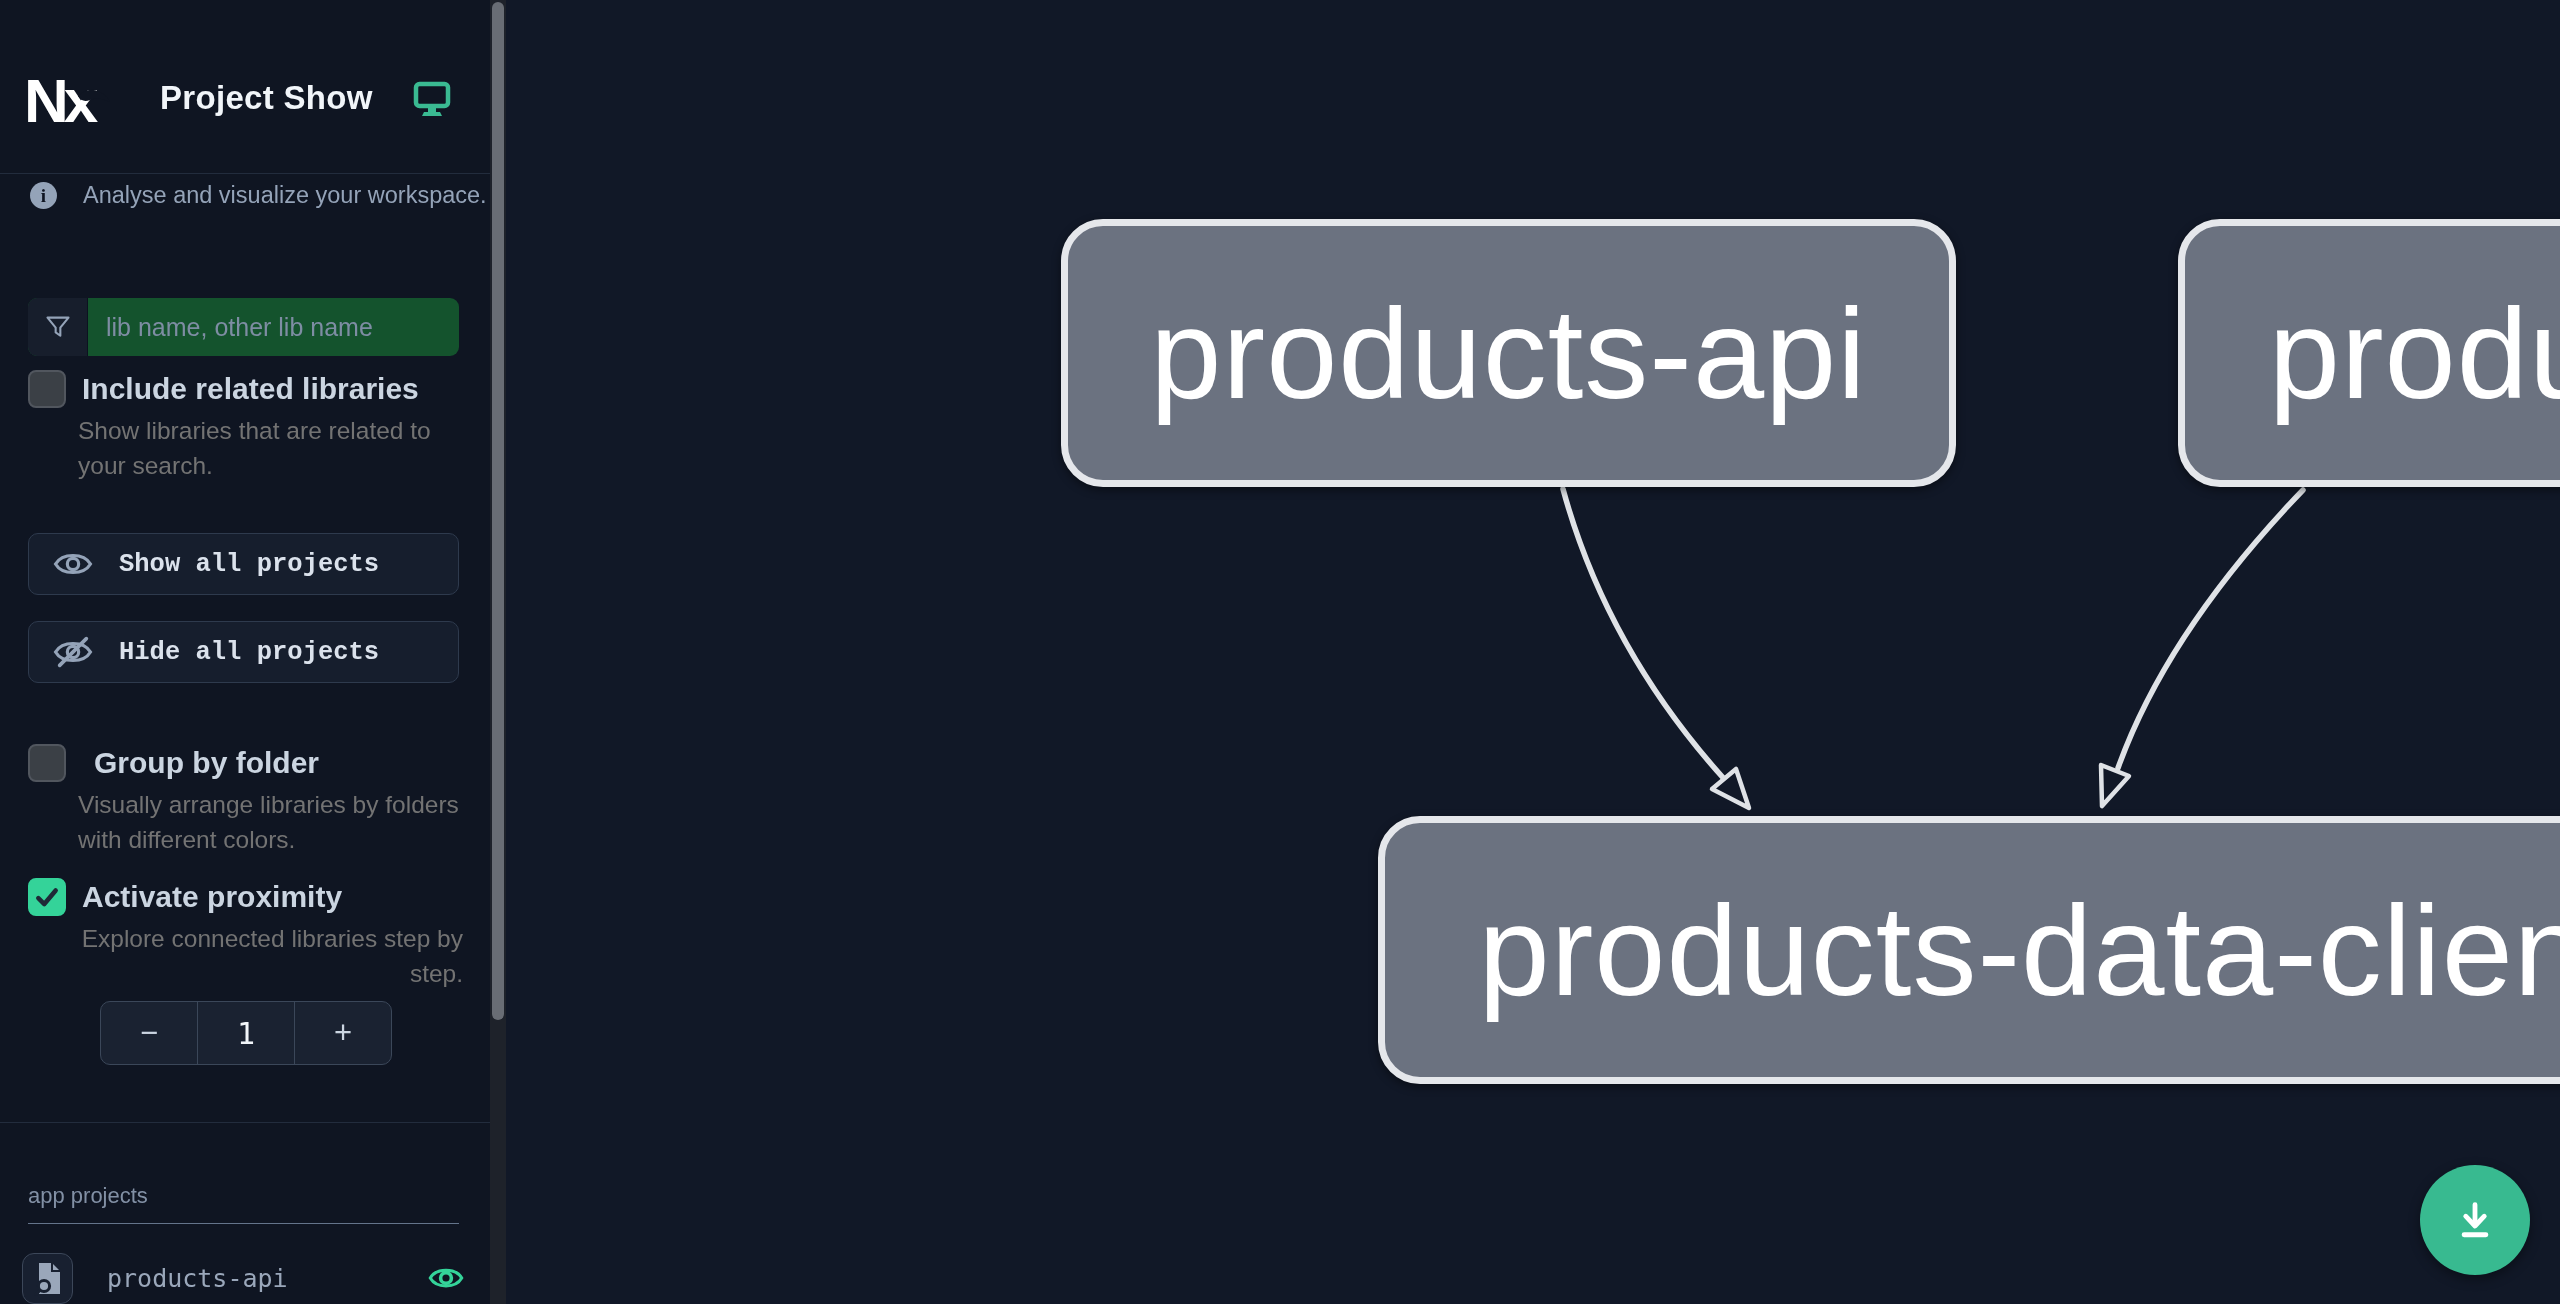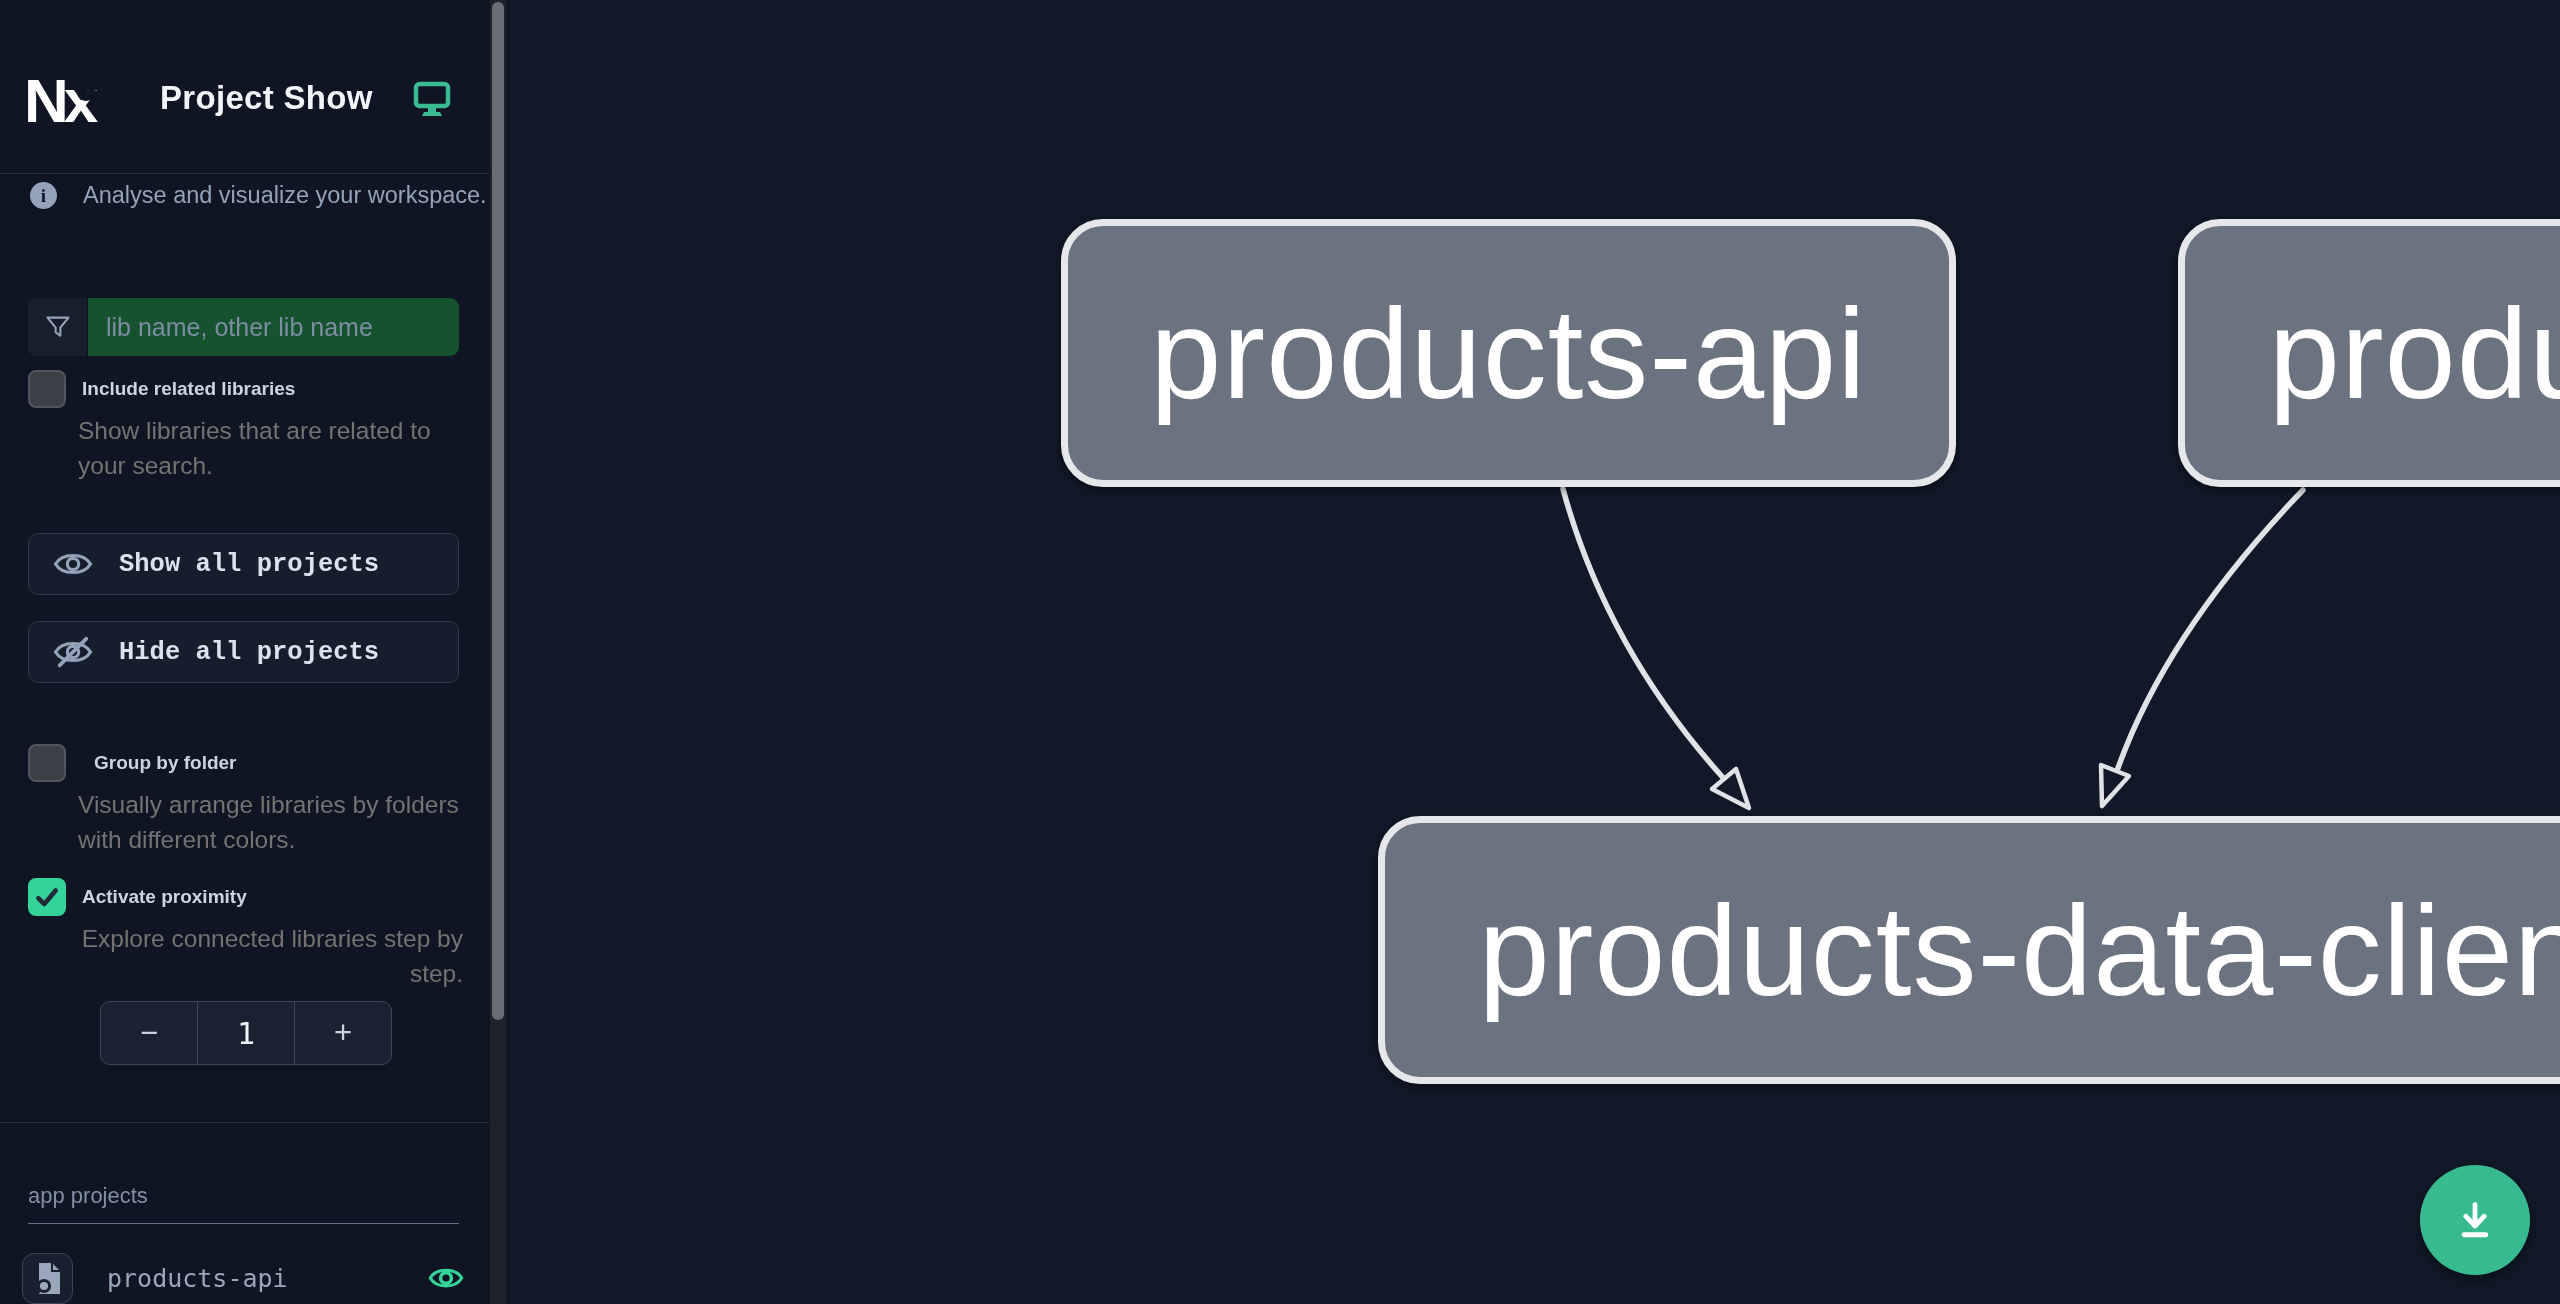--- a/index.html
+++ b/index.html
@@ -54,21 +54,21 @@
 
   .checkbox-row { position:absolute; left:28px; display:flex; gap:16px; }
   .checkbox {
     width:38px; height:38px; border-radius:8px; flex:none;
     background:#3b4046; border:2px solid #51565e;
   }
   .checkbox.checked {
     background:#34d399; border-color:#34d399;
     display:flex; align-items:center; justify-content:center;
   }
-  .cbx-label { font-size:19px; font-weight:700; color:#cbd5e1; line-height:38px; }
+  .cbx-label { font-size:30px; font-weight:700; color:#cbd5e1; line-height:38px; }
   .cbx-desc {
     position:absolute; left:78px; font-size:24.5px; color:#737373;
     line-height:35px; max-width:385px;
   }
 
   .side-button {
     position:absolute; left:28px; width:431px; height:62px;
     background:#161e2d; border:1.5px solid #2e3a4d; border-radius:10px;
     display:flex; align-items:center; gap:26px; padding:0 24px;
     cursor:pointer;

